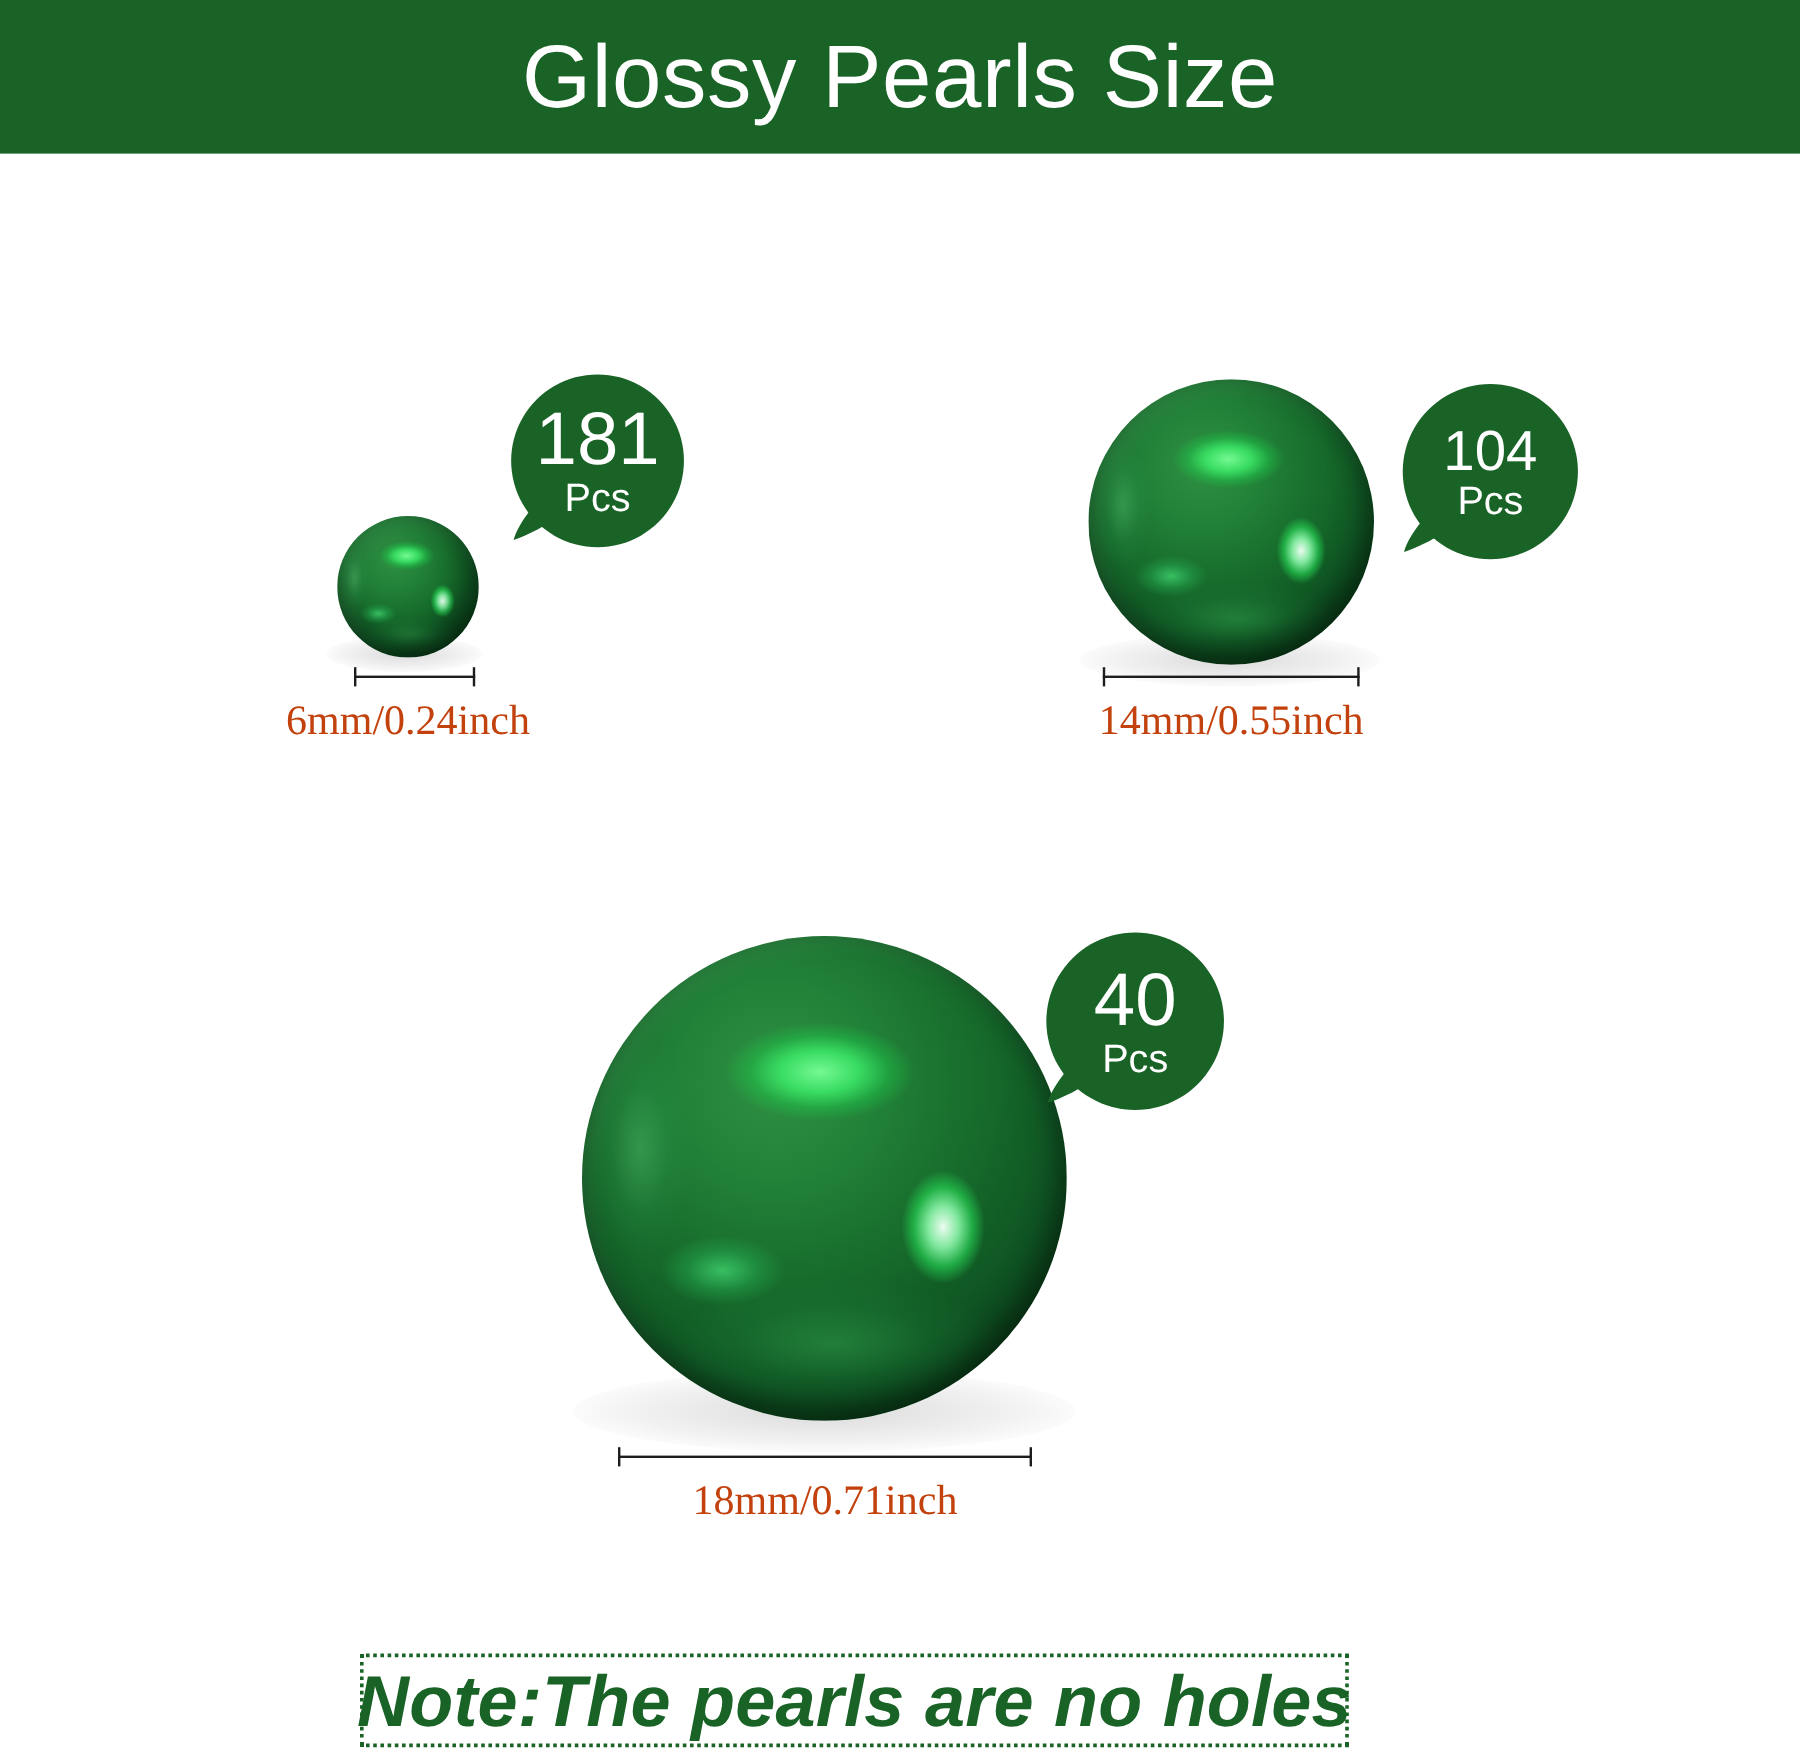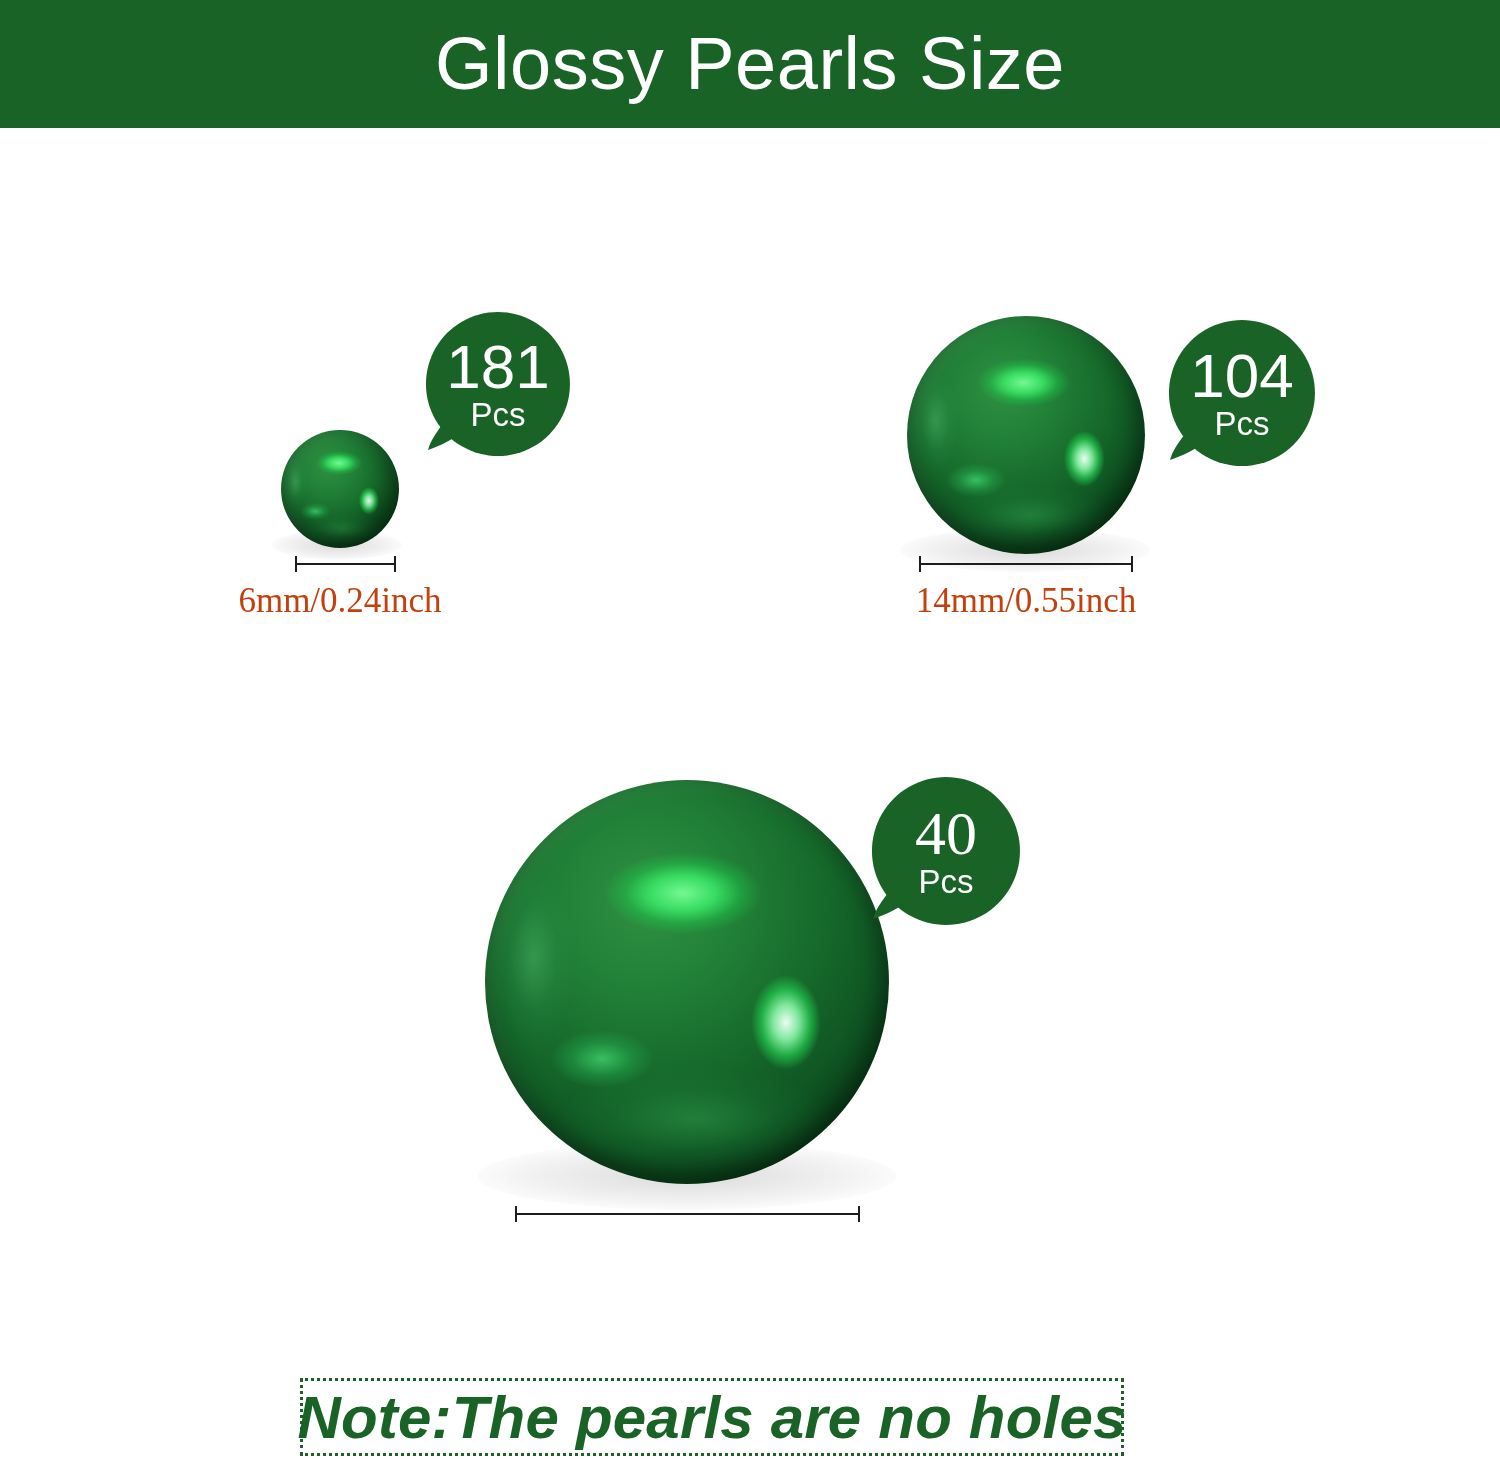--- a/index.html
+++ b/index.html
@@ -224,21 +224,21 @@
   <div class="pearl" style="left:907px; top:316px; width:238px; height:238px;"></div>
 
   <div class="bubble" style="left:1167px; top:318px; width:150px; height:150px;">
     <svg width="150" height="150" viewBox="0 0 150 150">
       <path d="M75 2
                A73 73 0 1 1 74.9 2
                Z" fill="#1a6327"></path>
       <path d="M23 110 C 11 124, 5 134, 3 142 C 15 138, 32 130, 44 120 Z" fill="#1a6327"></path>
     </svg>
     <div class="bubble-text">
-      <div class="bubble-count" style="font-size:62px;">104</div>
+      <div class="bubble-count" style="font-size:47px;">104</div>
       <div class="bubble-unit" style="font-size:33px; margin-top:2px;">Pcs</div>
     </div>
   </div>
 
   <div class="dim" style="left:895px; top:556px; width:262px;">
     <div class="dim-line" style="margin-left:24px; width:214px;">
       <div class="bar"></div>
       <div class="cap left"></div>
       <div class="cap right"></div>
     </div>
@@ -249,30 +249,31 @@
   <div class="pearl" style="left:485px; top:780px; width:404px; height:404px;"></div>
 
   <div class="bubble" style="left:870px; top:775px; width:152px; height:152px;">
     <svg width="152" height="152" viewBox="0 0 152 152">
       <path d="M76 2
                A74 74 0 1 1 75.9 2
                Z" fill="#1a6327"></path>
       <path d="M23 112 C 11 126, 5 136, 3 144 C 15 140, 32 132, 44 122 Z" fill="#1a6327"></path>
     </svg>
     <div class="bubble-text">
-      <div class="bubble-count" style="font-size:62px;font-family:Liberation Serif, serif;">40</div>
+      <div class="bubble-count" style="font-size:62px;">40</div>
       <div class="bubble-unit" style="font-size:33px; margin-top:2px;">Pcs</div>
     </div>
   </div>
 
   <div class="dim" style="left:505px; top:1206px; width:365px;">
     <div class="dim-line" style="margin-left:10px; width:345px;">
       <div class="bar"></div>
       <div class="cap left"></div>
       <div class="cap right"></div>
     </div>
+    <div class="dim-label">18mm/0.71inch</div>
   </div>
 
   <div class="note-box">
     <div class="note-text">Note:The pearls are no holes</div>
   </div>
 
 </div>
 
 </body></html>

